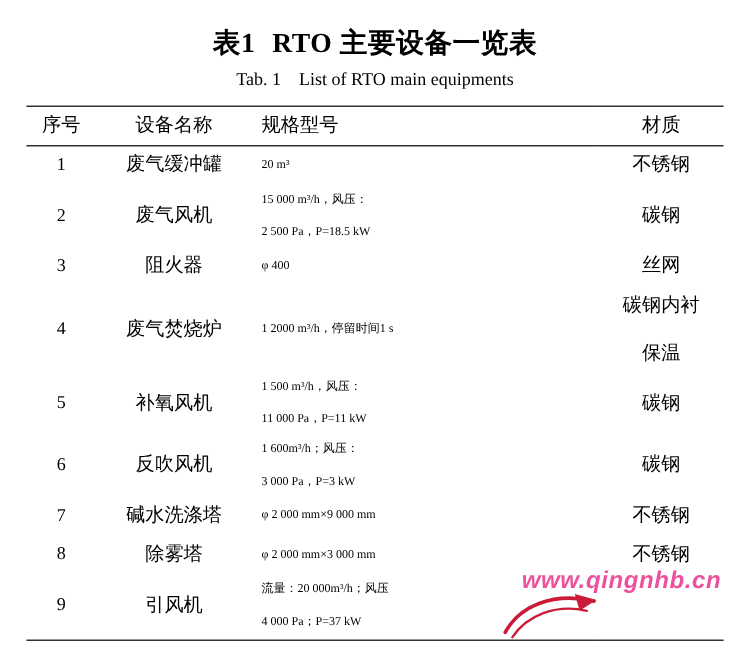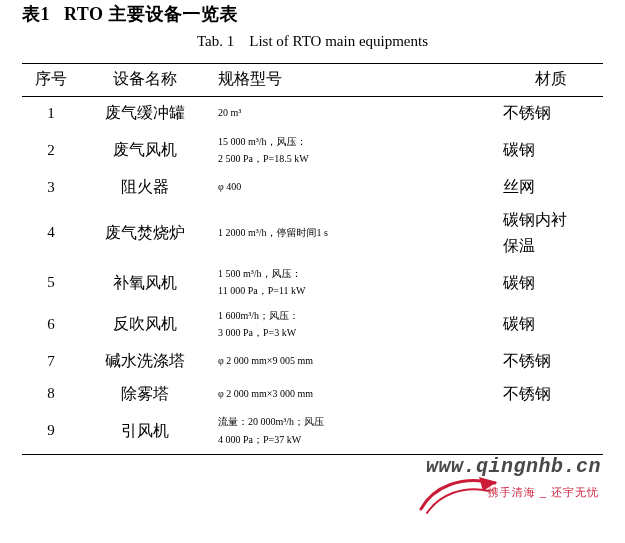--- a/index.html
+++ b/index.html
@@ -16,24 +16,25 @@
     overflow: hidden;
   }
   .page {
     position: relative;
     width: 625px;
     height: 543px;
     box-sizing: border-box;
     padding: 0 22px;
   }
   .title-cn {
-    font-size: 18px;
+    text-align: center;
+    font-size: 23px;
     font-weight: bold;
     letter-spacing: 0.5px;
-    margin-top: 2px;
+    margin-top: 20px;
     margin-bottom: 0;
   }
   .title-cn .tnum {
     margin-right: 14px;
   }
   .title-en {
     text-align: center;
     font-size: 15px;
     margin-top: 6px;
     margin-bottom: 0;
@@ -71,49 +72,50 @@
     text-align: center;
     font-size: 16px;
   }
   .c-spec {
     text-align: left;
     padding-left: 8px !important;
     font-size: 10px;
   }
   .c-mat {
     width: 96px;
+    text-align: center;
     font-size: 16px;
   }
   .specline {
     white-space: nowrap;
   }
   .specline + .specline {
-    margin-top: 3px;
+    margin-top: 13px;
   }
   .matline + .matline {
-    margin-top: 3px;
+    margin-top: 17px;
   }
   .watermark {
     position: absolute;
     right: 18px;
     bottom: 28px;
     width: 230px;
     height: 62px;
     pointer-events: none;
     opacity: 0.95;
   }
   .wm-text {
     position: absolute;
     right: 6px;
     top: 0px;
-    font-family: Liberation Mono, monospace;
+    font-family: Liberation Sans, sans-serif;
     font-style: italic;
     font-weight: bold;
     font-size: 20px;
-    color: #404040;
+    color: #ec4899;
     letter-spacing: 0.5px;
     white-space: nowrap;
   }
   .wm-sub {
     position: absolute;
     right: 8px;
     top: 30px;
     font-family: "Liberation Sans", sans-serif;
     font-size: 11px;
     color: #c8102e;
@@ -208,21 +210,21 @@
           <div class="specline">3 000 Pa，P=3 kW</div>
         </td>
         <td class="c-mat">
           <div class="matline">碳钢</div>
         </td>
       </tr>
       <tr>
         <td class="c-no">7</td>
         <td class="c-name">碱水洗涤塔</td>
         <td class="c-spec">
-          <div class="specline">φ 2 000 mm×9 005 mm</div>
+          <div class="specline">φ 2 000 mm×9 000 mm</div>
         </td>
         <td class="c-mat">
           <div class="matline">不锈钢</div>
         </td>
       </tr>
       <tr>
         <td class="c-no">8</td>
         <td class="c-name">除雾塔</td>
         <td class="c-spec">
           <div class="specline">φ 2 000 mm×3 000 mm</div>
@@ -240,21 +242,20 @@
         </td>
         <td class="c-mat">
           <div class="matline"></div>
         </td>
       </tr>
     </tbody>
   </table>
 
   <div class="watermark">
     <div class="wm-text">www.qingnhb.cn</div>
-    <div class="wm-sub">携手清海 _ 还宇无忧</div>
     <svg class="wm-swoosh" width="90" height="46" viewBox="0 0 90 46">
       <path d="M4 40 C 16 18, 44 6, 78 14" fill="none" stroke="#c8102e" stroke-width="3" stroke-linecap="round"></path>
       <path d="M10 44 C 22 26, 46 16, 72 22" fill="none" stroke="#c8102e" stroke-width="2" stroke-linecap="round"></path>
       <path d="M62 8 L 80 13 L 66 22 Z" fill="#c8102e"></path>
     </svg>
   </div>
 
 </div>
 
 </body></html>

